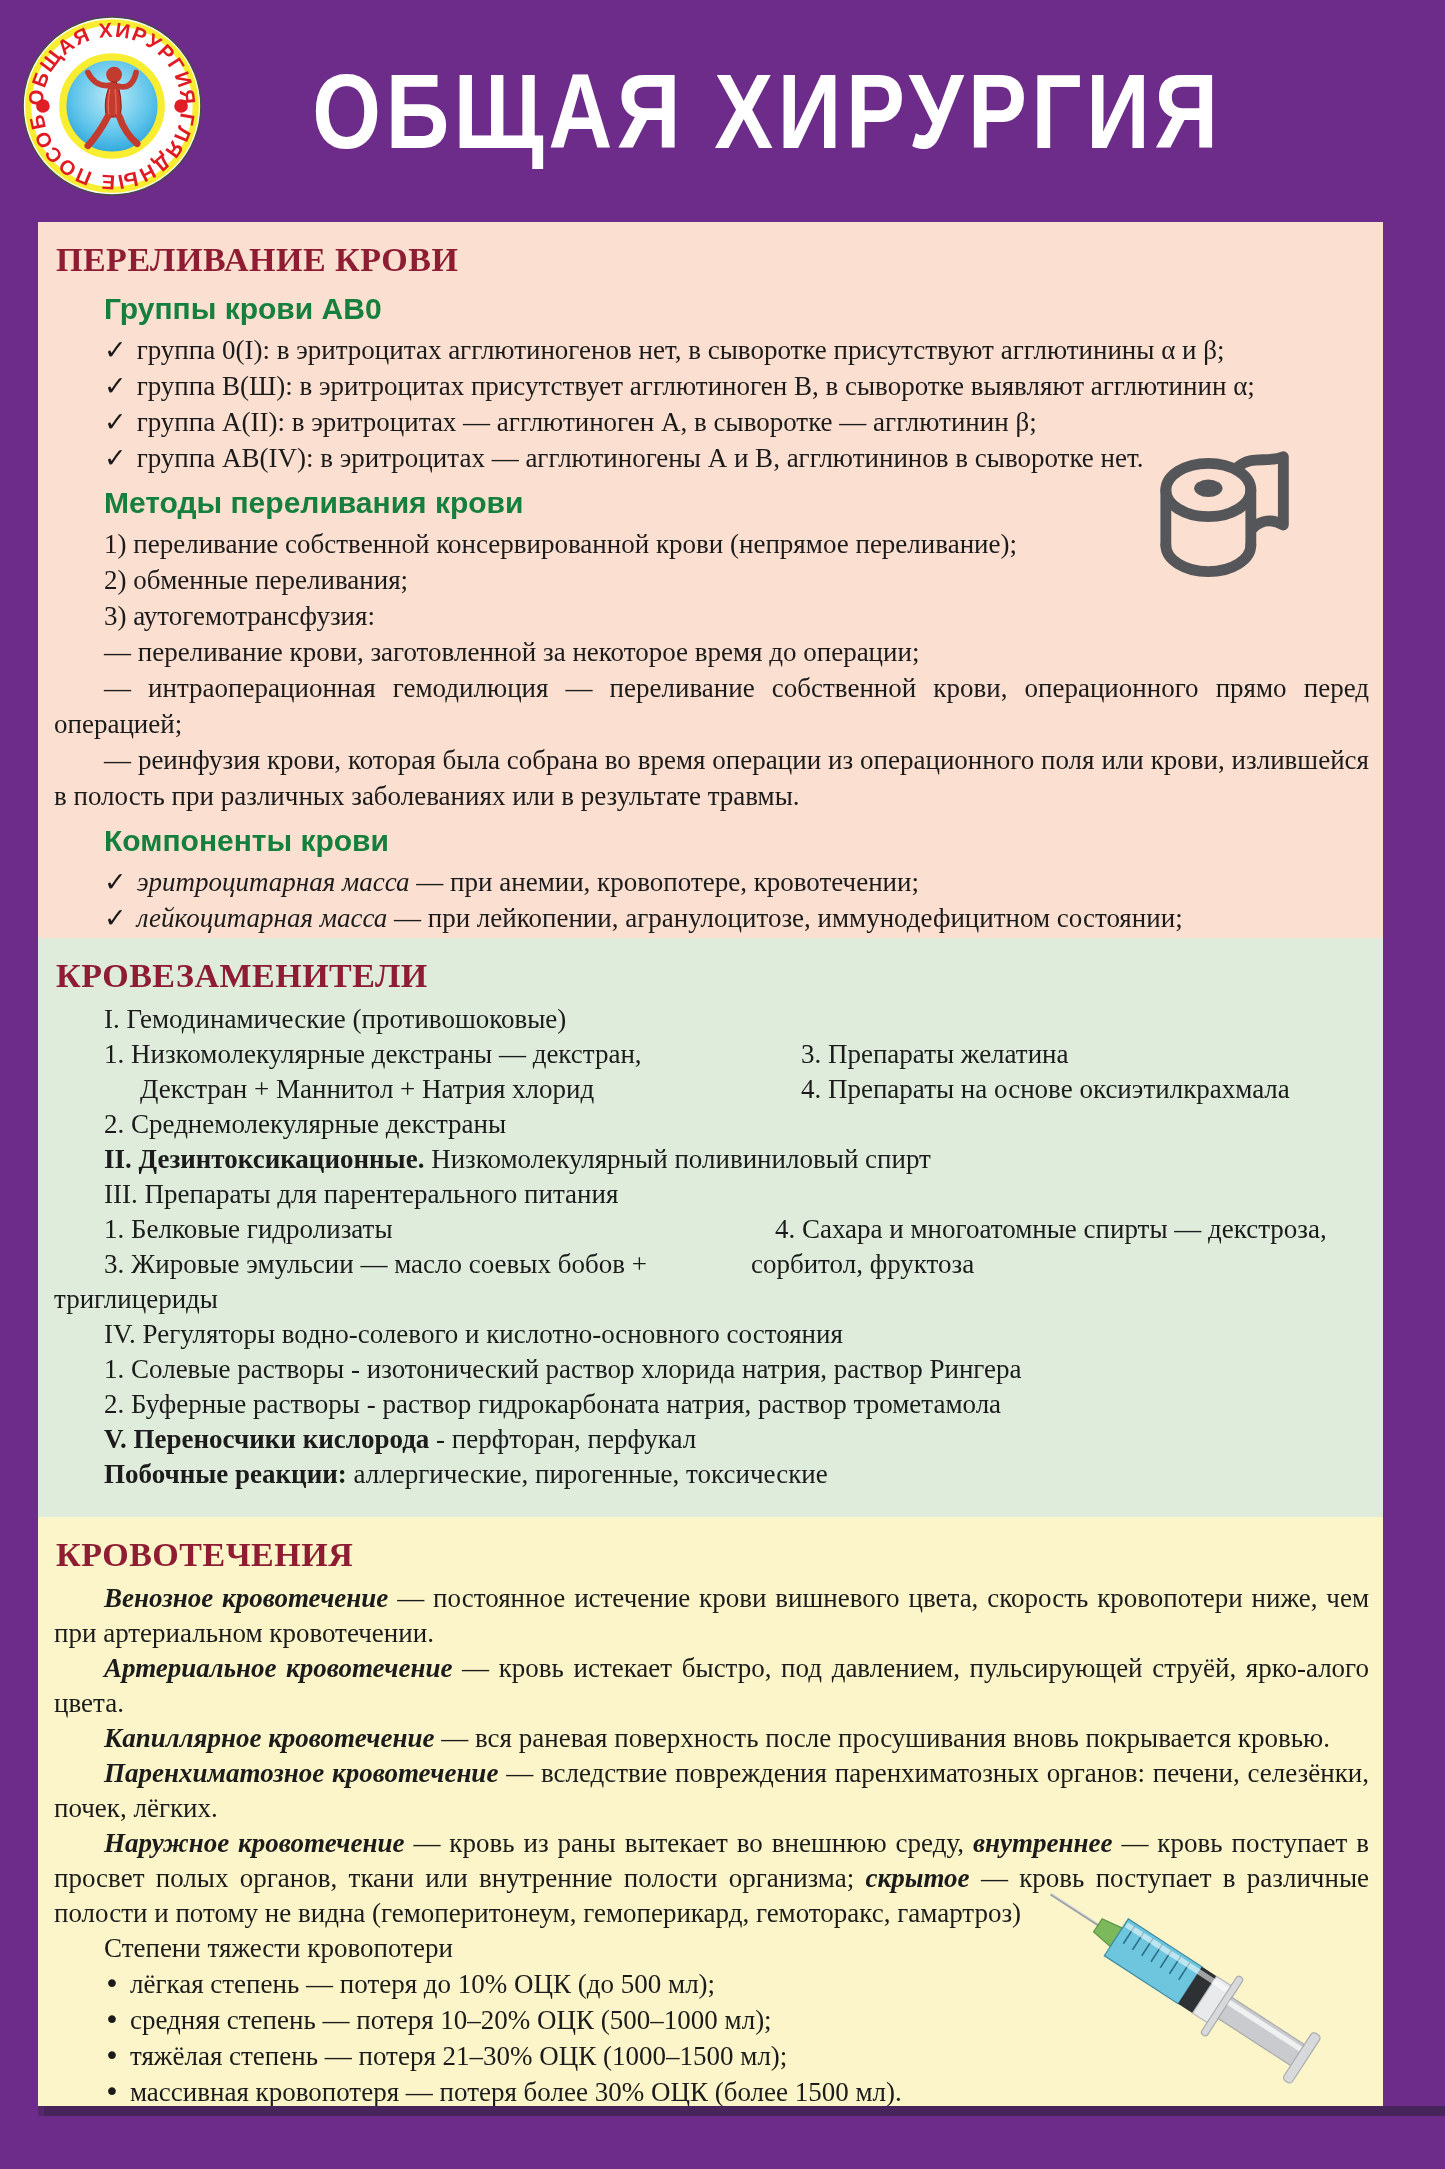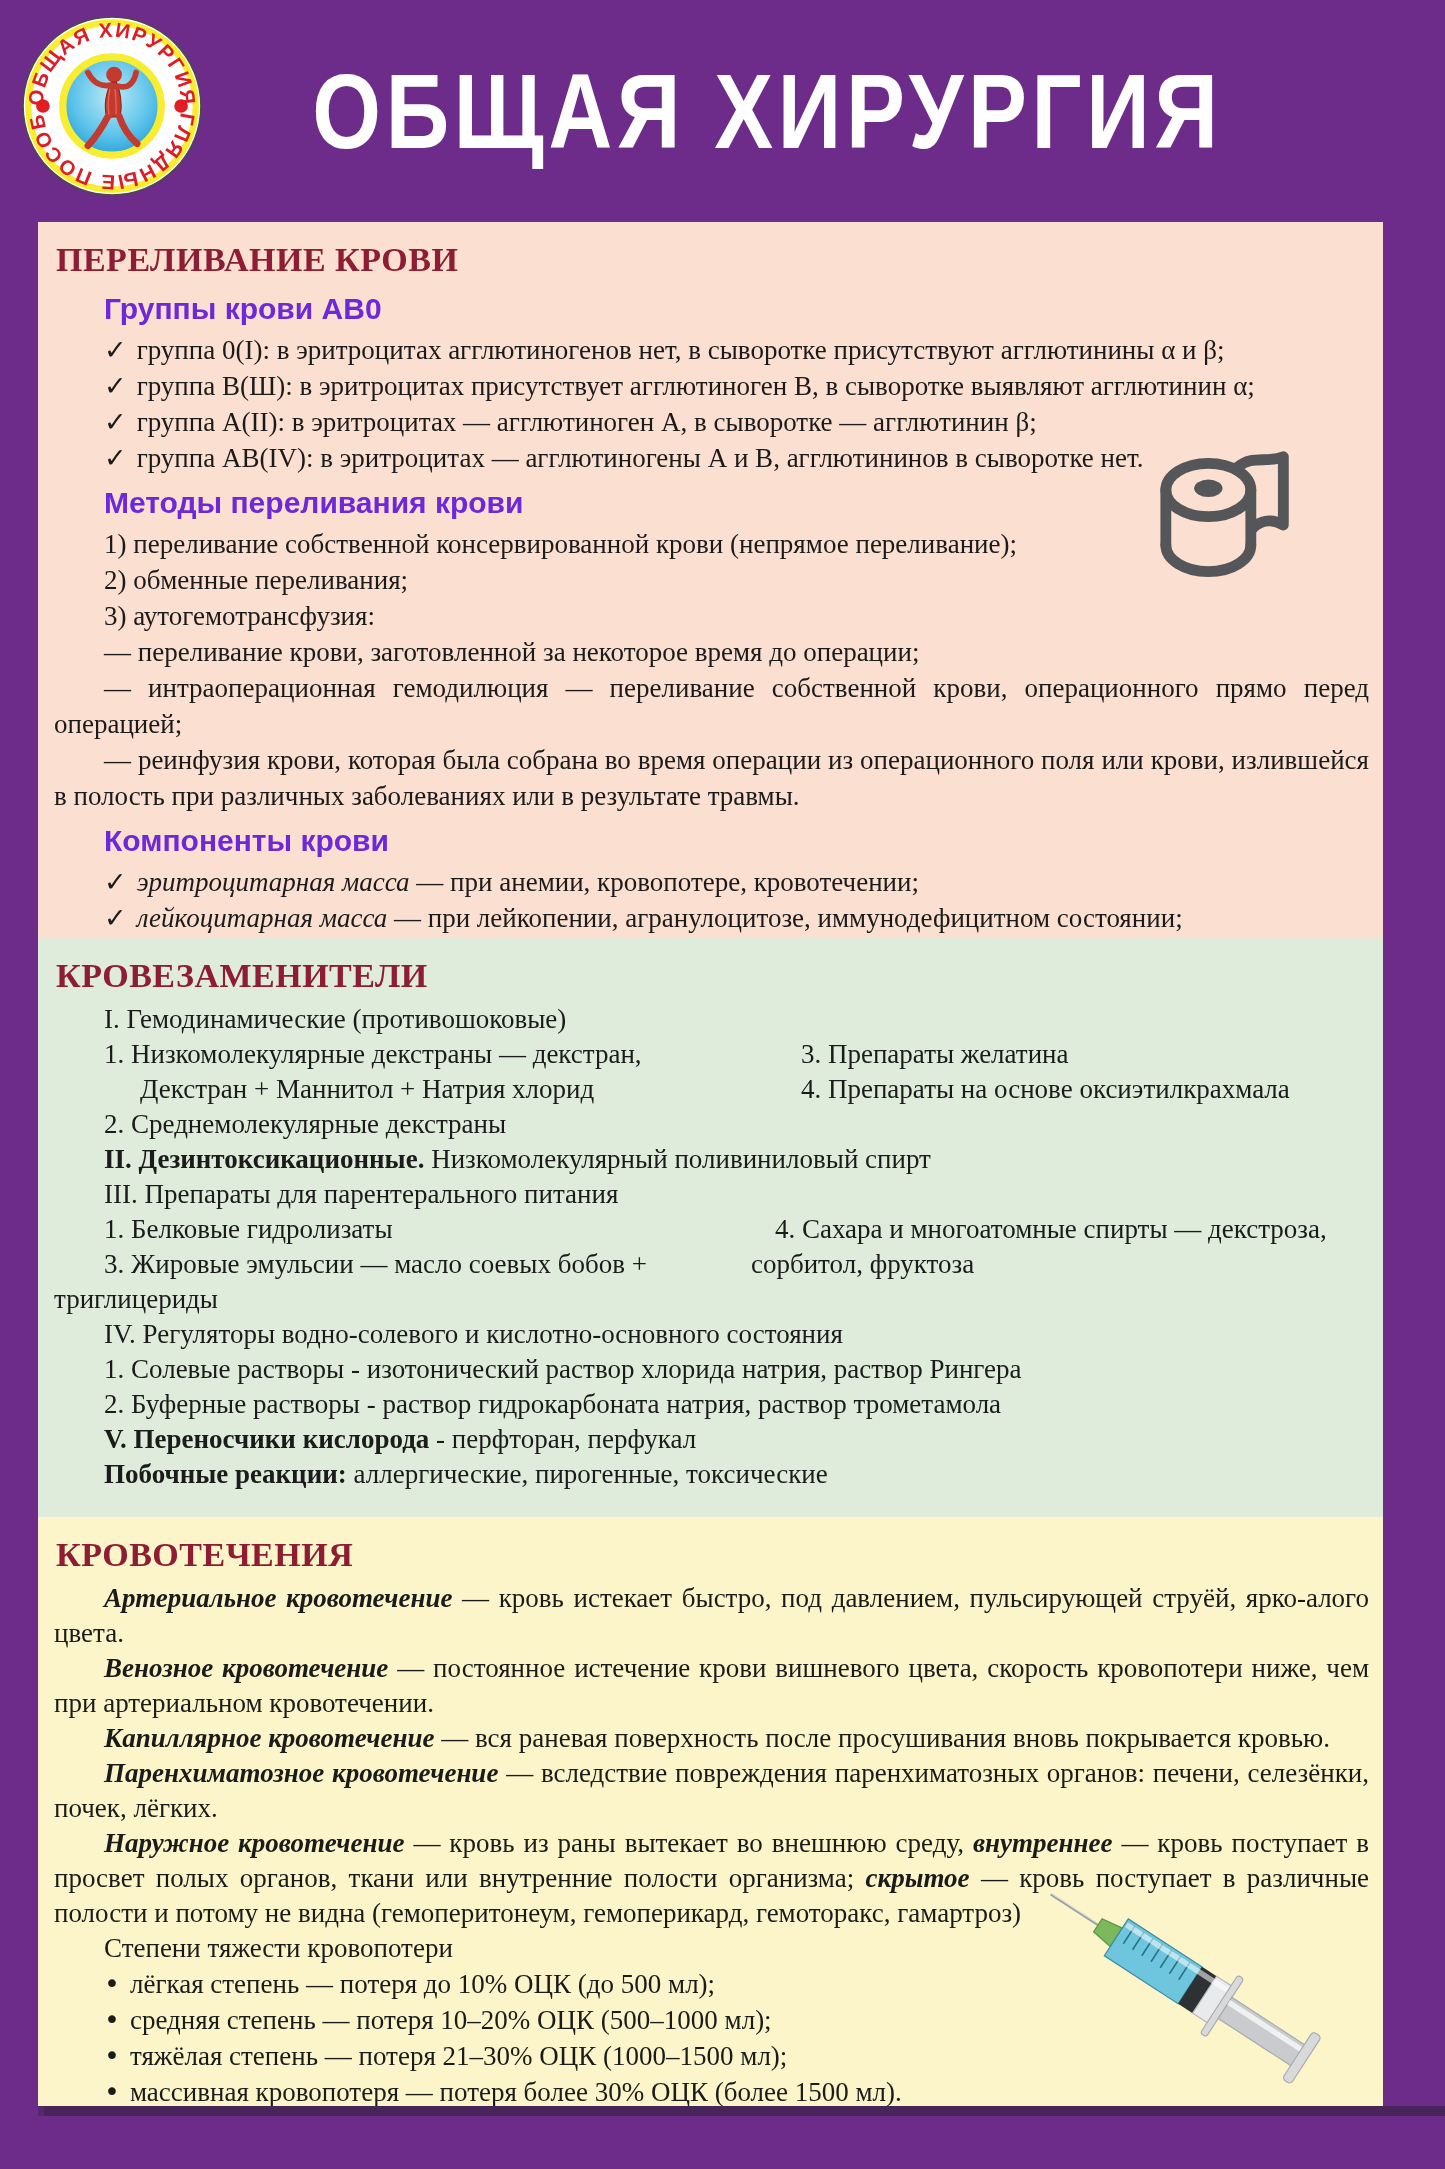--- a/index.html
+++ b/index.html
@@ -16,21 +16,21 @@
   .content{position:absolute;left:38px;top:222px;width:1417px;
            box-shadow:0 10px 0 rgba(55,35,70,.45), 6px 10px 0 rgba(55,35,70,.45);}
   .band{position:relative;width:1345px;overflow:hidden;box-sizing:border-box;
         padding:10px 14px 0 16px;color:#1b1b1b;}
   .pink{background:#FBDFD0;height:716px;}
   .green{background:#DFECDB;height:579px;}
   .yellow{background:#FBF5C9;height:589px;}
   h1.sec{margin:6px 0 4px 2px;font-family:"Liberation Serif",serif;font-weight:bold;
          font-size:34px;line-height:44px;color:#8E1D33;letter-spacing:.5px;}
   h2.sub{margin:8px 0 4px 50px;font-family:"Liberation Sans",sans-serif;font-weight:bold;
-         font-size:30px;line-height:38px;color:#6d28d9;}
+         font-size:30px;line-height:38px;color:#15803d;}
   p{margin:0;font-size:27px;line-height:36px;}
   .green p,.yellow p{line-height:35px;}
   .ind{text-indent:50px;}
   .just{text-align:justify;}
   .mark{font-family:"DejaVu Sans",sans-serif;margin-right:10px;}
   em.lead{font-style:italic;font-weight:normal;}
   .bi{font-style:italic;font-weight:bold;}
   .b{font-weight:bold;}
   .boldline{font-weight:normal;}
   .cols{display:flex;}
@@ -150,22 +150,22 @@
       <p class="ind boldline">IV. Регуляторы водно-солевого и кислотно-основного состояния</p>
       <p class="ind">1. Солевые растворы - изотонический раствор хлорида натрия, раствор Рингера</p>
       <p class="ind">2. Буферные растворы - раствор гидрокарбоната натрия, раствор трометамола</p>
       <p class="ind"><span class="b">V. Переносчики кислорода</span><span> - перфторан, перфукал</span></p>
       <p class="ind"><span class="b">Побочные реакции:</span><span> аллергические, пирогенные, токсические</span></p>
     </section>
 
     <section class="band yellow">
       <h1 class="sec">КРОВОТЕЧЕНИЯ</h1>
 
+      <p class="ind just"><span class="bi">Венозное кровотечение</span><span> — постоянное истечение крови вишневого цвета, скорость кровопотери ниже, чем при артериальном кровотечении.</span></p>
       <p class="ind just"><span class="bi">Артериальное кровотечение</span><span> — кровь истекает быстро, под давлением, пульсирующей струёй, ярко-алого цвета.</span></p>
-      <p class="ind just"><span class="bi">Венозное кровотечение</span><span> — постоянное истечение крови вишневого цвета, скорость кровопотери ниже, чем при артериальном кровотечении.</span></p>
       <p class="ind just"><span class="bi">Капиллярное кровотечение</span><span> — вся раневая поверхность после просушивания вновь покрывается кровью.</span></p>
       <p class="ind just"><span class="bi">Паренхиматозное кровотечение</span><span> — вследствие повреждения паренхиматозных органов: печени, селезёнки, почек, лёгких.</span></p>
       <p class="ind just"><span class="bi">Наружное кровотечение</span><span> — кровь из раны вытекает во внешнюю среду, </span><span class="bi">внутреннее</span><span> — кровь поступает в просвет полых органов, ткани или внутренние полости организма; </span><span class="bi">скрытое</span><span> — кровь поступает в различные полости и потому не видна (гемоперитонеум, гемоперикард, гемоторакс, гамартроз)</span></p>
 
       <p class="ind boldline">Степени тяжести кровопотери</p>
       <p class="ind"><span class="mark">•</span><span>лёгкая степень — потеря до 10% ОЦК (до 500 мл);</span></p>
       <p class="ind"><span class="mark">•</span><span>средняя степень — потеря 10–20% ОЦК (500–1000 мл);</span></p>
       <p class="ind"><span class="mark">•</span><span>тяжёлая степень — потеря 21–30% ОЦК (1000–1500 мл);</span></p>
       <p class="ind"><span class="mark">•</span><span>массивная кровопотеря — потеря более 30% ОЦК (более 1500 мл).</span></p>
 

